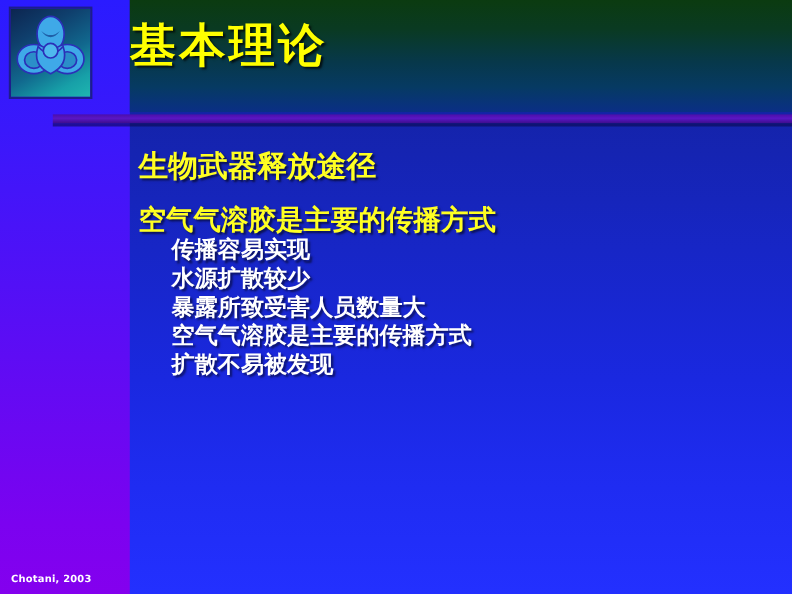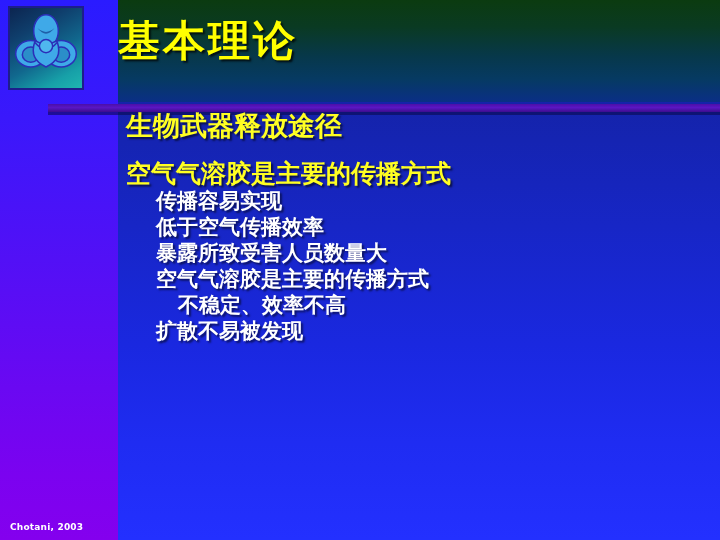--- a/index.html
+++ b/index.html
@@ -106,21 +106,21 @@
     letter-spacing: 3px;
     line-height: 1.1;
     text-shadow: 2px 2px 2px rgba(0,0,0,0.75);
     white-space: nowrap;
   }
 
   
   #body-area {
     position: absolute;
     left: 126px;
-    top: 112px;
+    top: 138px;
     width: 580px;
   }
   .line {
     white-space: nowrap;
     line-height: 1.0;
   }
   .subtitle {
     color: #ffff22;
     font-size: 27px;
     font-weight: bold;
@@ -192,27 +192,26 @@
 
   <div id="title">基本理论</div>
 
   <div id="body-area">
 
     <div class="line subtitle">生物武器释放途径</div>
 
     <div>
       <div class="line lvl1">空气气溶胶是主要的传播方式</div>
       <div class="line lvl2">传播容易实现</div>
-      <div class="line lvl2">低于空气传播效率</div>
+      <div class="line lvl2">水源扩散较少</div>
       <div class="line lvl2">暴露所致受害人员数量大</div>
       <div class="line lvl2">空气气溶胶是主要的传播方式</div>
     </div>
 
     <div>
-      <div class="line lvl2 deep">不稳定、效率不高</div>
       <div class="line lvl2">扩散不易被发现</div>
     </div>
 
   </div>
 
   <div id="footer">Chotani, 2003</div>
 
 </div>
 
 </body></html>

